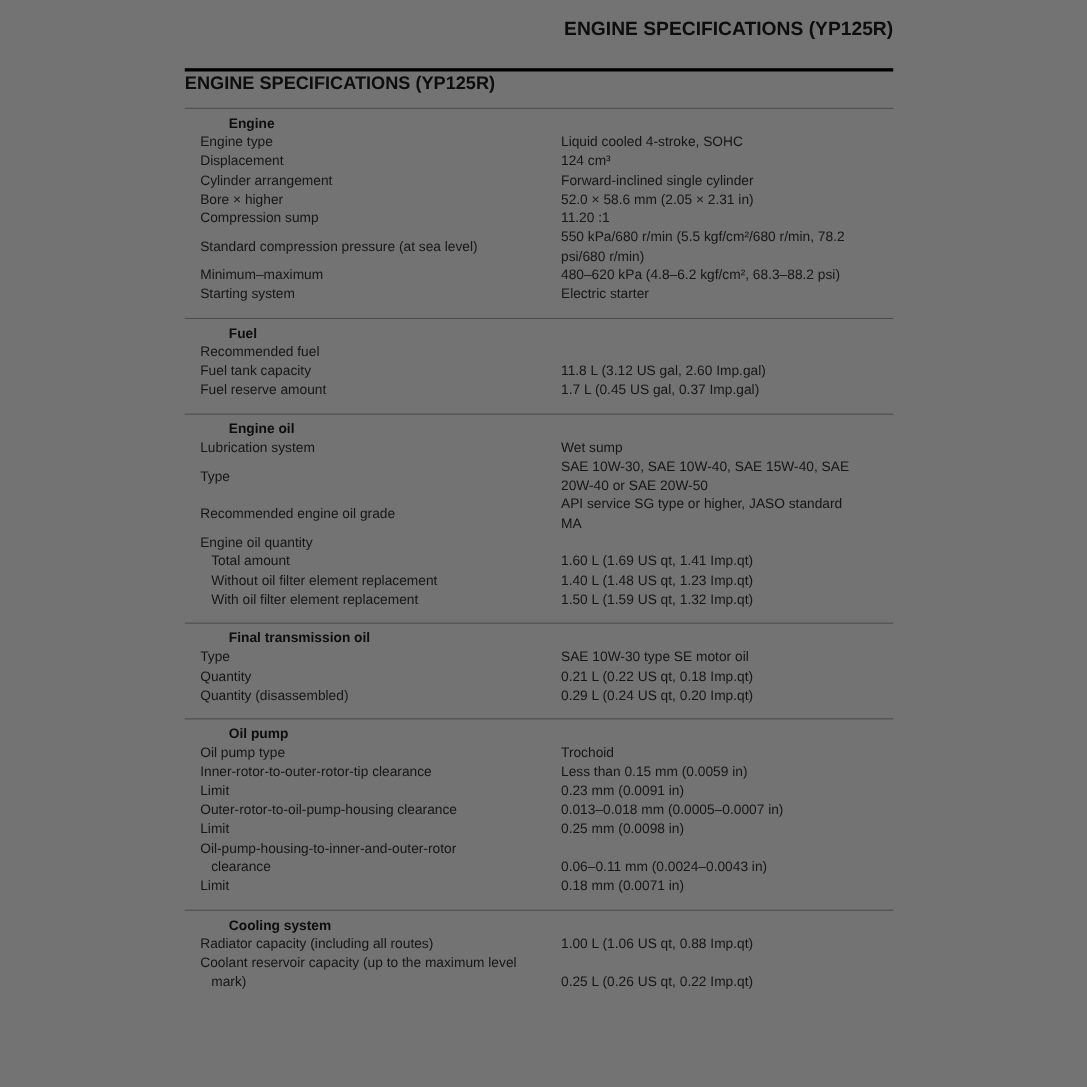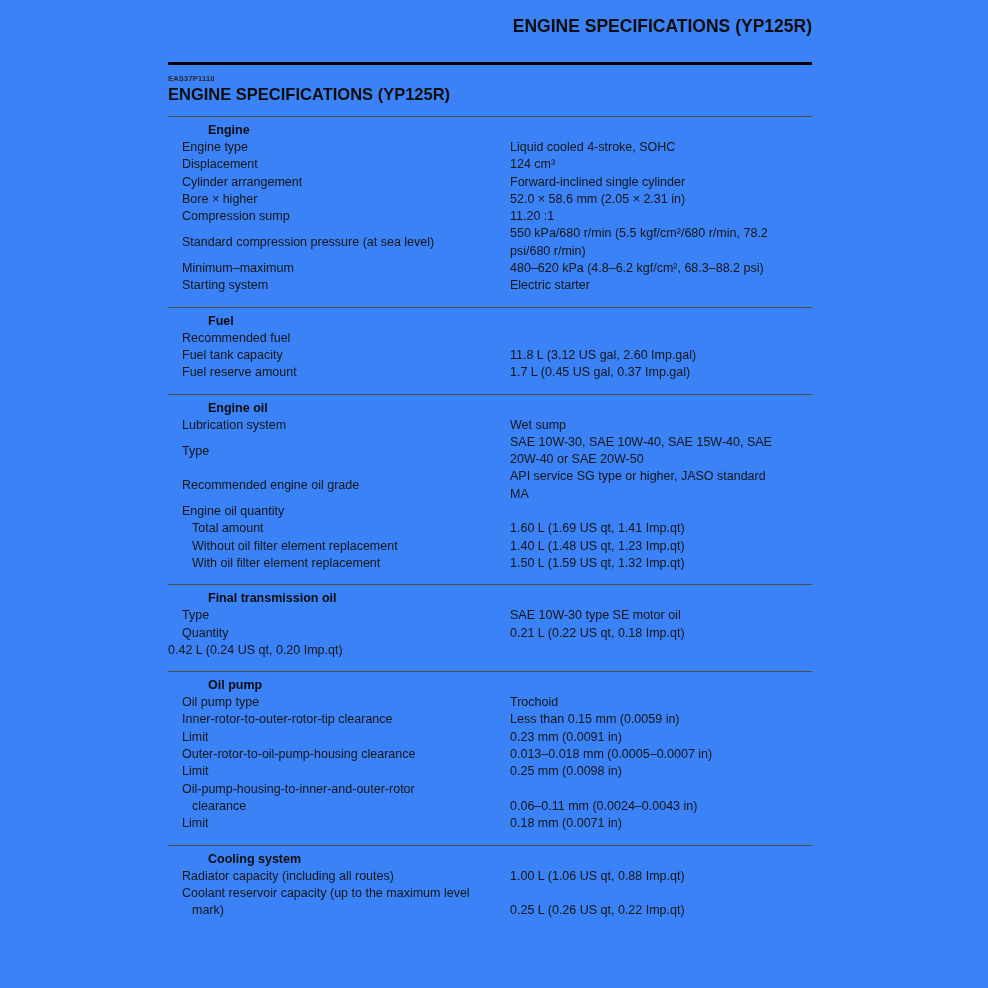--- a/index.html
+++ b/index.html
@@ -1,20 +1,20 @@
 <!DOCTYPE html>
 <html><head>
 <meta charset="utf-8">
 <style>
   html, body { margin: 0; padding: 0; background: #ffffff; }
   .page {
     position: relative;
     width: 988px;
     height: 988px;
-    background: #3b82f6;
+    background: #737373;
     color: #161616;
     font-family: "Liberation Sans", "DejaVu Sans", sans-serif;
     overflow: hidden;
   }
   .content {
     width: 644px;
     margin-left: 168px;
     padding-top: 16px;
   }
   .running-header {
@@ -75,21 +75,20 @@
   .row.indent-1 .label { padding-left: 14px; }
   .row.indent-2 .label { padding-left: 24px; }
 </style>
 </head>
 <body>
 
 <div class="page">
   <div class="content">
     <div class="running-header">ENGINE SPECIFICATIONS (YP125R)</div>
     <div class="thick-rule"></div>
-    <div class="ref-code">EAS37P1118</div>
     <h1 class="page-title">ENGINE SPECIFICATIONS (YP125R)</h1>
     <div id="sections">
         <div class="section">
           <div class="thin-rule"></div>
           <div class="section-title">Engine</div>
           <div class="row indent-1">
             <span class="label">Engine type</span>
             <span class="value">Liquid cooled 4-stroke, SOHC</span>
           </div>
           <div class="row indent-1">
@@ -173,21 +172,22 @@
           <div class="section-title">Final transmission oil</div>
           <div class="row indent-1">
             <span class="label">Type</span>
             <span class="value">SAE 10W-30 type SE motor oil</span>
           </div>
           <div class="row indent-1">
             <span class="label">Quantity</span>
             <span class="value">0.21 L (0.22 US qt, 0.18 Imp.qt)</span>
           </div>
           <div class="row indent-1">
-            <span class="value">0.42 L (0.24 US qt, 0.20 Imp.qt)</span>
+            <span class="label">Quantity (disassembled)</span>
+            <span class="value">0.29 L (0.24 US qt, 0.20 Imp.qt)</span>
           </div>
         </div>
         <div class="section">
           <div class="thin-rule"></div>
           <div class="section-title">Oil pump</div>
           <div class="row indent-1">
             <span class="label">Oil pump type</span>
             <span class="value">Trochoid</span>
           </div>
           <div class="row indent-1">

